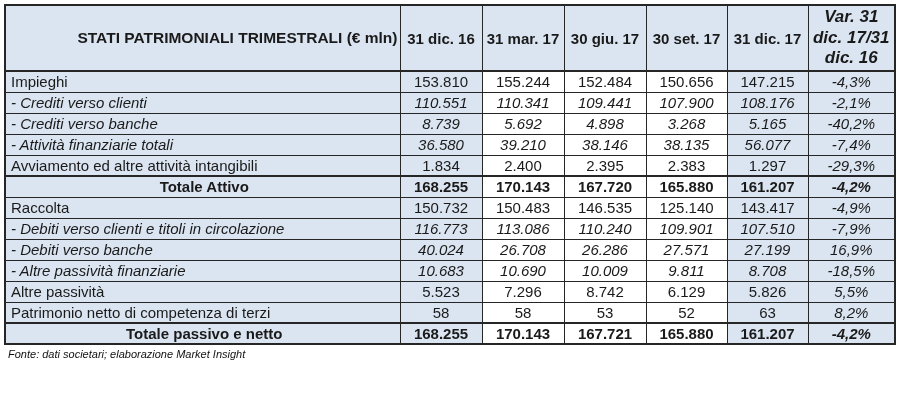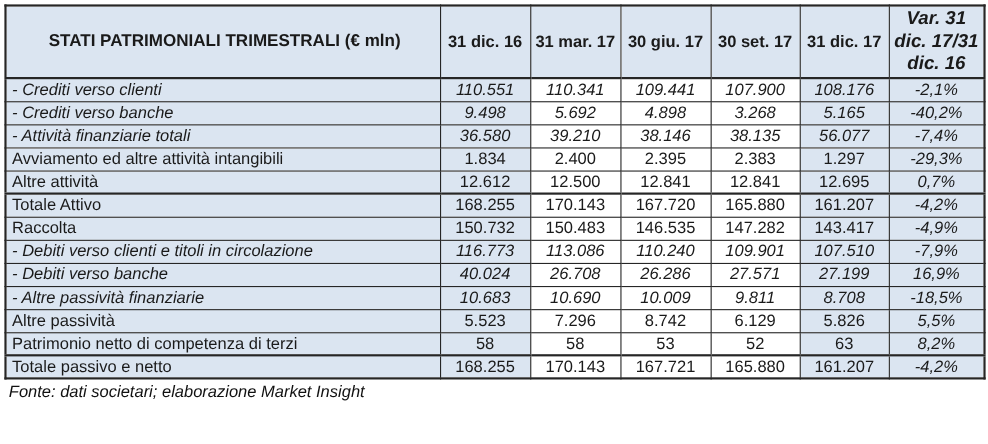--- a/index.html
+++ b/index.html
@@ -34,21 +34,21 @@
   thead th{
     height:56px;
     background:var(--blue);
     border-bottom:2px solid var(--border);
     font-weight:bold;
     text-align:center;
     vertical-align:middle;
     padding:1px 2px;
   }
   th.title{
-    text-align:center;
+    text-align:right;
     padding-left:5px;
     font-size:15.5px;
   }
   th.var-h{
     font-style:italic;
     font-size:17px;
     line-height:1.22;
     white-space:normal;
     text-align:center;
   }
@@ -60,27 +60,27 @@
   
   tbody td:nth-child(1),
   tbody td:nth-child(2),
   tbody td:nth-child(6),
   tbody td:nth-child(7){background:var(--blue);}
   tbody td:nth-child(3),
   tbody td:nth-child(4),
   tbody td:nth-child(5){background:#ffffff;}
   
   tr.sub td{font-style:italic;}
-  tr.total td{font-weight:normal;border-top:2px solid var(--border);}
+  tr.total td{font-weight:bold;border-top:2px solid var(--border);text-align:center;}
   td.var{font-style:italic;}
   .footer{
     margin-top:3px;
     padding-left:4px;
     font-style:italic;
-    font-size:15px;
+    font-size:11px;
     color:#111111;
   }
 </style>
 </head>
 <body>
 
 <div class="page">
   <table>
     <colgroup>
       <col style="width:395px">
@@ -96,32 +96,41 @@
         <th class="title">STATI PATRIMONIALI TRIMESTRALI (€ mln)</th>
         <th class="ch">31 dic. 16</th>
         <th class="ch">31 mar. 17</th>
         <th class="ch">30 giu. 17</th>
         <th class="ch">30 set. 17</th>
         <th class="ch">31 dic. 17</th>
         <th class="ch var-h">Var. 31 dic. 17/31 dic. 16</th>
       </tr>
     </thead>
     <tbody id="tbody">
+        <tr class="normal">
+          <td class="lbl">Impieghi</td>
+          <td class="num">153.810</td>
+          <td class="num">155.244</td>
+          <td class="num">152.484</td>
+          <td class="num">150.656</td>
+          <td class="num">147.215</td>
+          <td class="num var">-4,3%</td>
+        </tr>
         <tr class="sub">
           <td class="lbl">- Crediti verso clienti</td>
           <td class="num">110.551</td>
           <td class="num">110.341</td>
           <td class="num">109.441</td>
           <td class="num">107.900</td>
           <td class="num">108.176</td>
           <td class="num var">-2,1%</td>
         </tr>
         <tr class="sub">
           <td class="lbl">- Crediti verso banche</td>
-          <td class="num">9.498</td>
+          <td class="num">8.739</td>
           <td class="num">5.692</td>
           <td class="num">4.898</td>
           <td class="num">3.268</td>
           <td class="num">5.165</td>
           <td class="num var">-40,2%</td>
         </tr>
         <tr class="sub">
           <td class="lbl">- Attività finanziarie totali</td>
           <td class="num">36.580</td>
           <td class="num">39.210</td>
@@ -131,45 +140,36 @@
           <td class="num var">-7,4%</td>
         </tr>
         <tr class="normal">
           <td class="lbl">Avviamento ed altre attività intangibili</td>
           <td class="num">1.834</td>
           <td class="num">2.400</td>
           <td class="num">2.395</td>
           <td class="num">2.383</td>
           <td class="num">1.297</td>
           <td class="num var">-29,3%</td>
-        </tr>
-        <tr class="normal">
-          <td class="lbl">Altre attività</td>
-          <td class="num">12.612</td>
-          <td class="num">12.500</td>
-          <td class="num">12.841</td>
-          <td class="num">12.841</td>
-          <td class="num">12.695</td>
-          <td class="num var">0,7%</td>
         </tr>
         <tr class="total">
           <td class="lbl">Totale Attivo</td>
           <td class="num">168.255</td>
           <td class="num">170.143</td>
           <td class="num">167.720</td>
           <td class="num">165.880</td>
           <td class="num">161.207</td>
           <td class="num var">-4,2%</td>
         </tr>
         <tr class="normal">
           <td class="lbl">Raccolta</td>
           <td class="num">150.732</td>
           <td class="num">150.483</td>
           <td class="num">146.535</td>
-          <td class="num">147.282</td>
+          <td class="num">125.140</td>
           <td class="num">143.417</td>
           <td class="num var">-4,9%</td>
         </tr>
         <tr class="sub">
           <td class="lbl">- Debiti verso clienti e titoli in circolazione</td>
           <td class="num">116.773</td>
           <td class="num">113.086</td>
           <td class="num">110.240</td>
           <td class="num">109.901</td>
           <td class="num">107.510</td>

